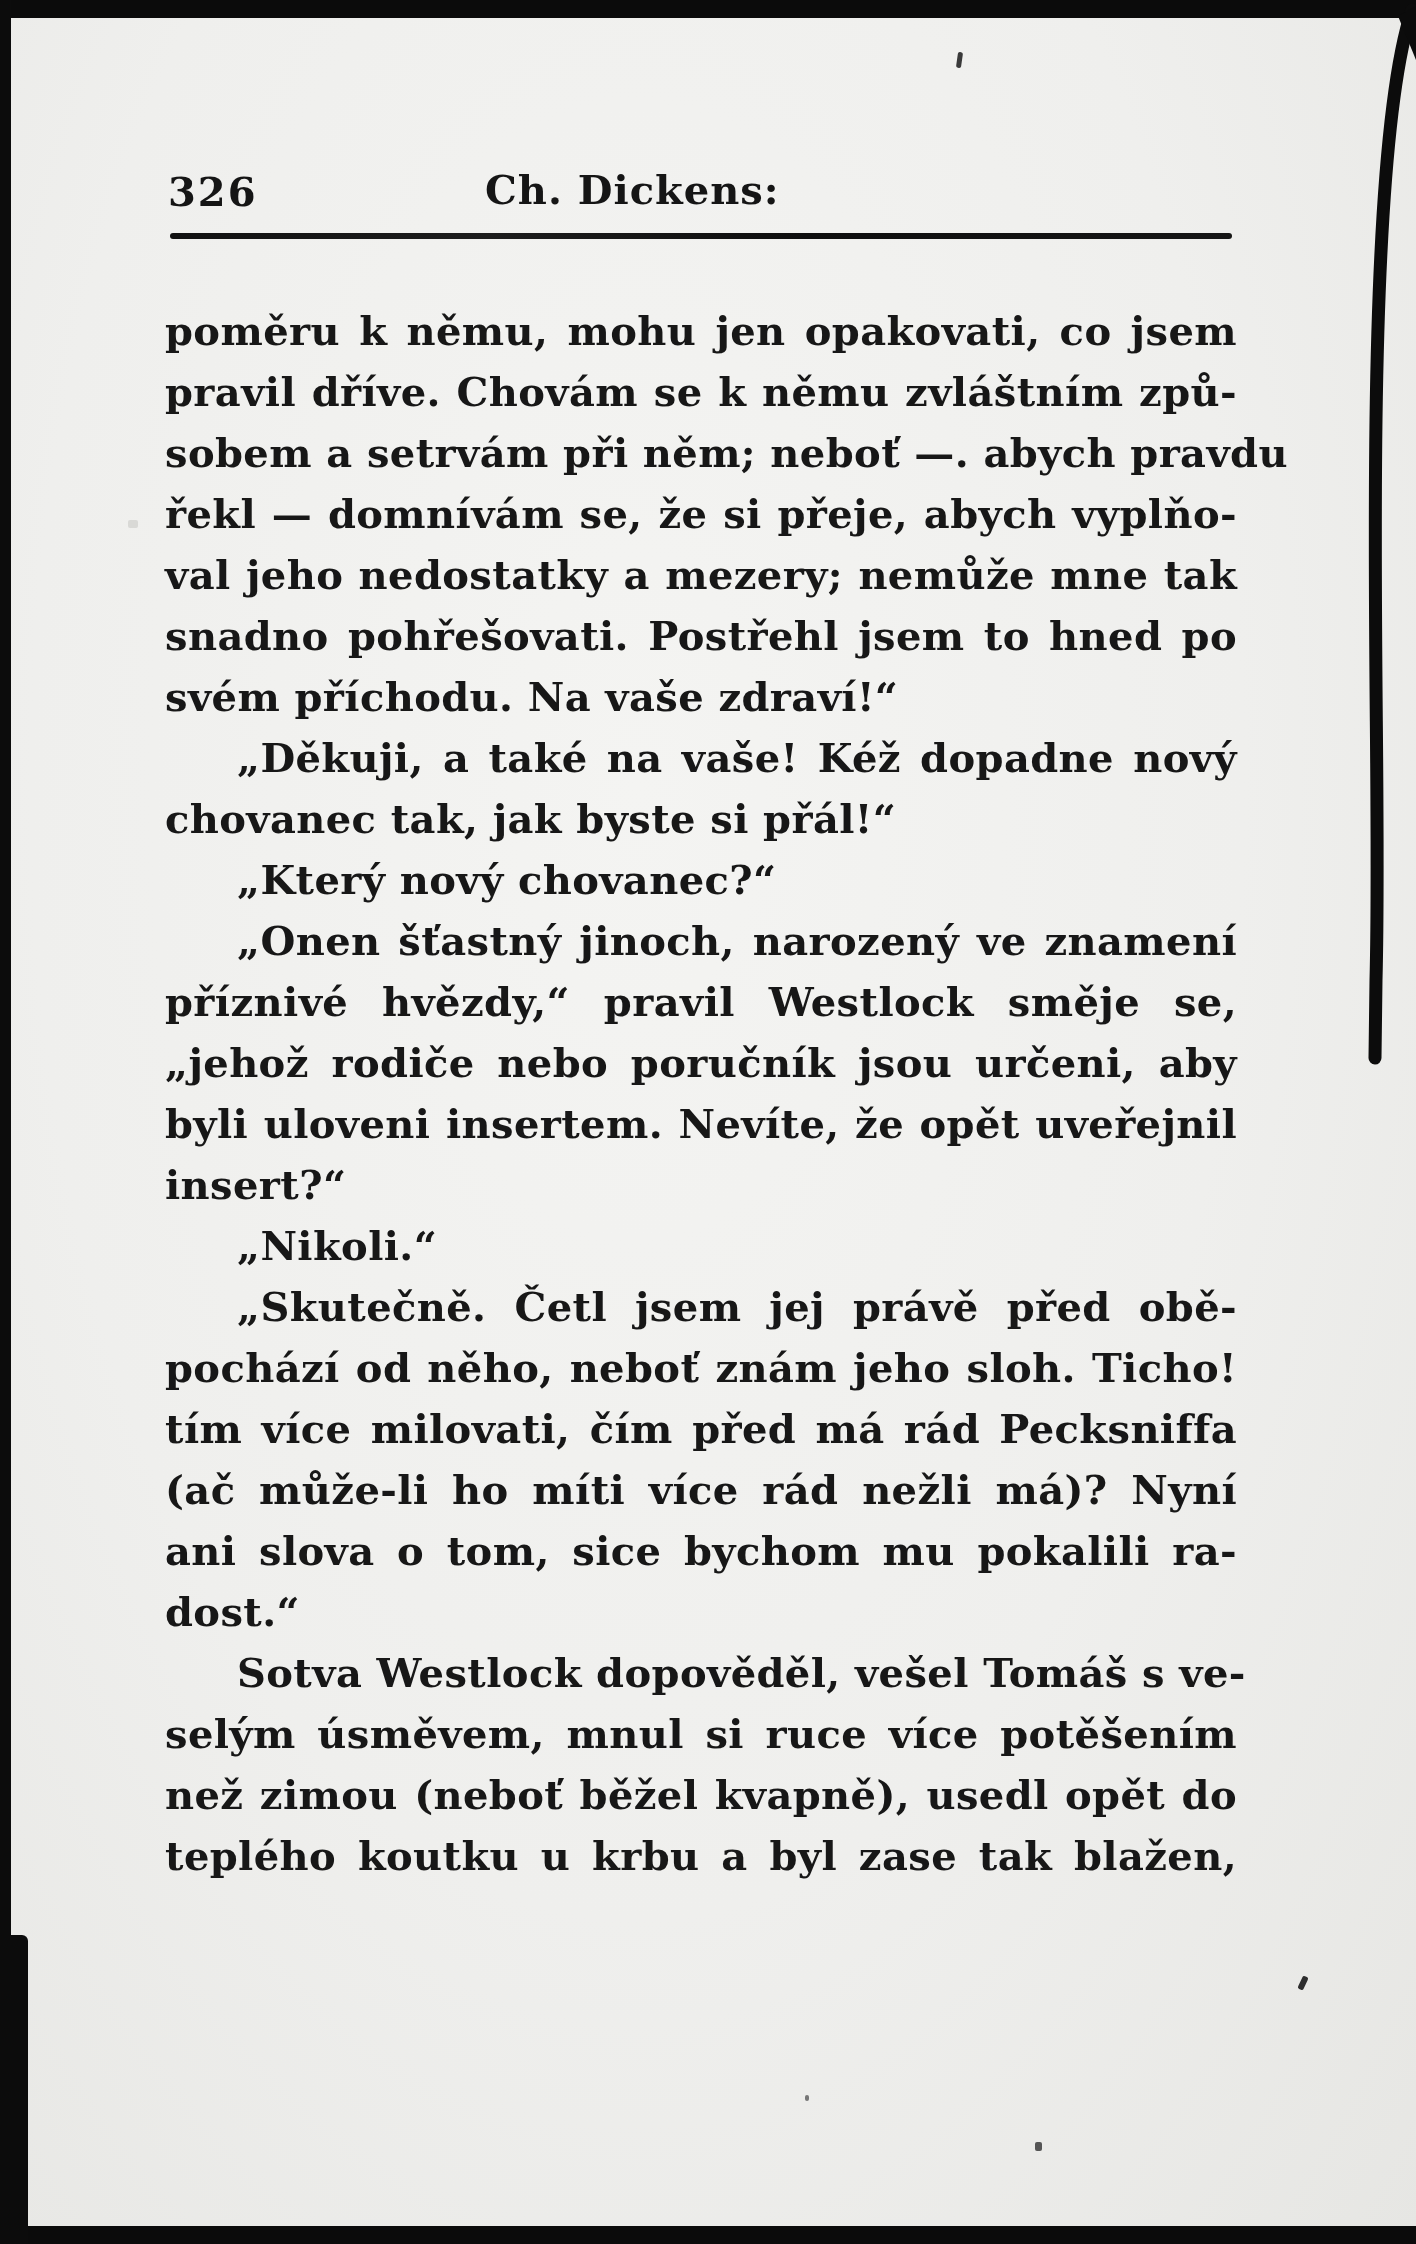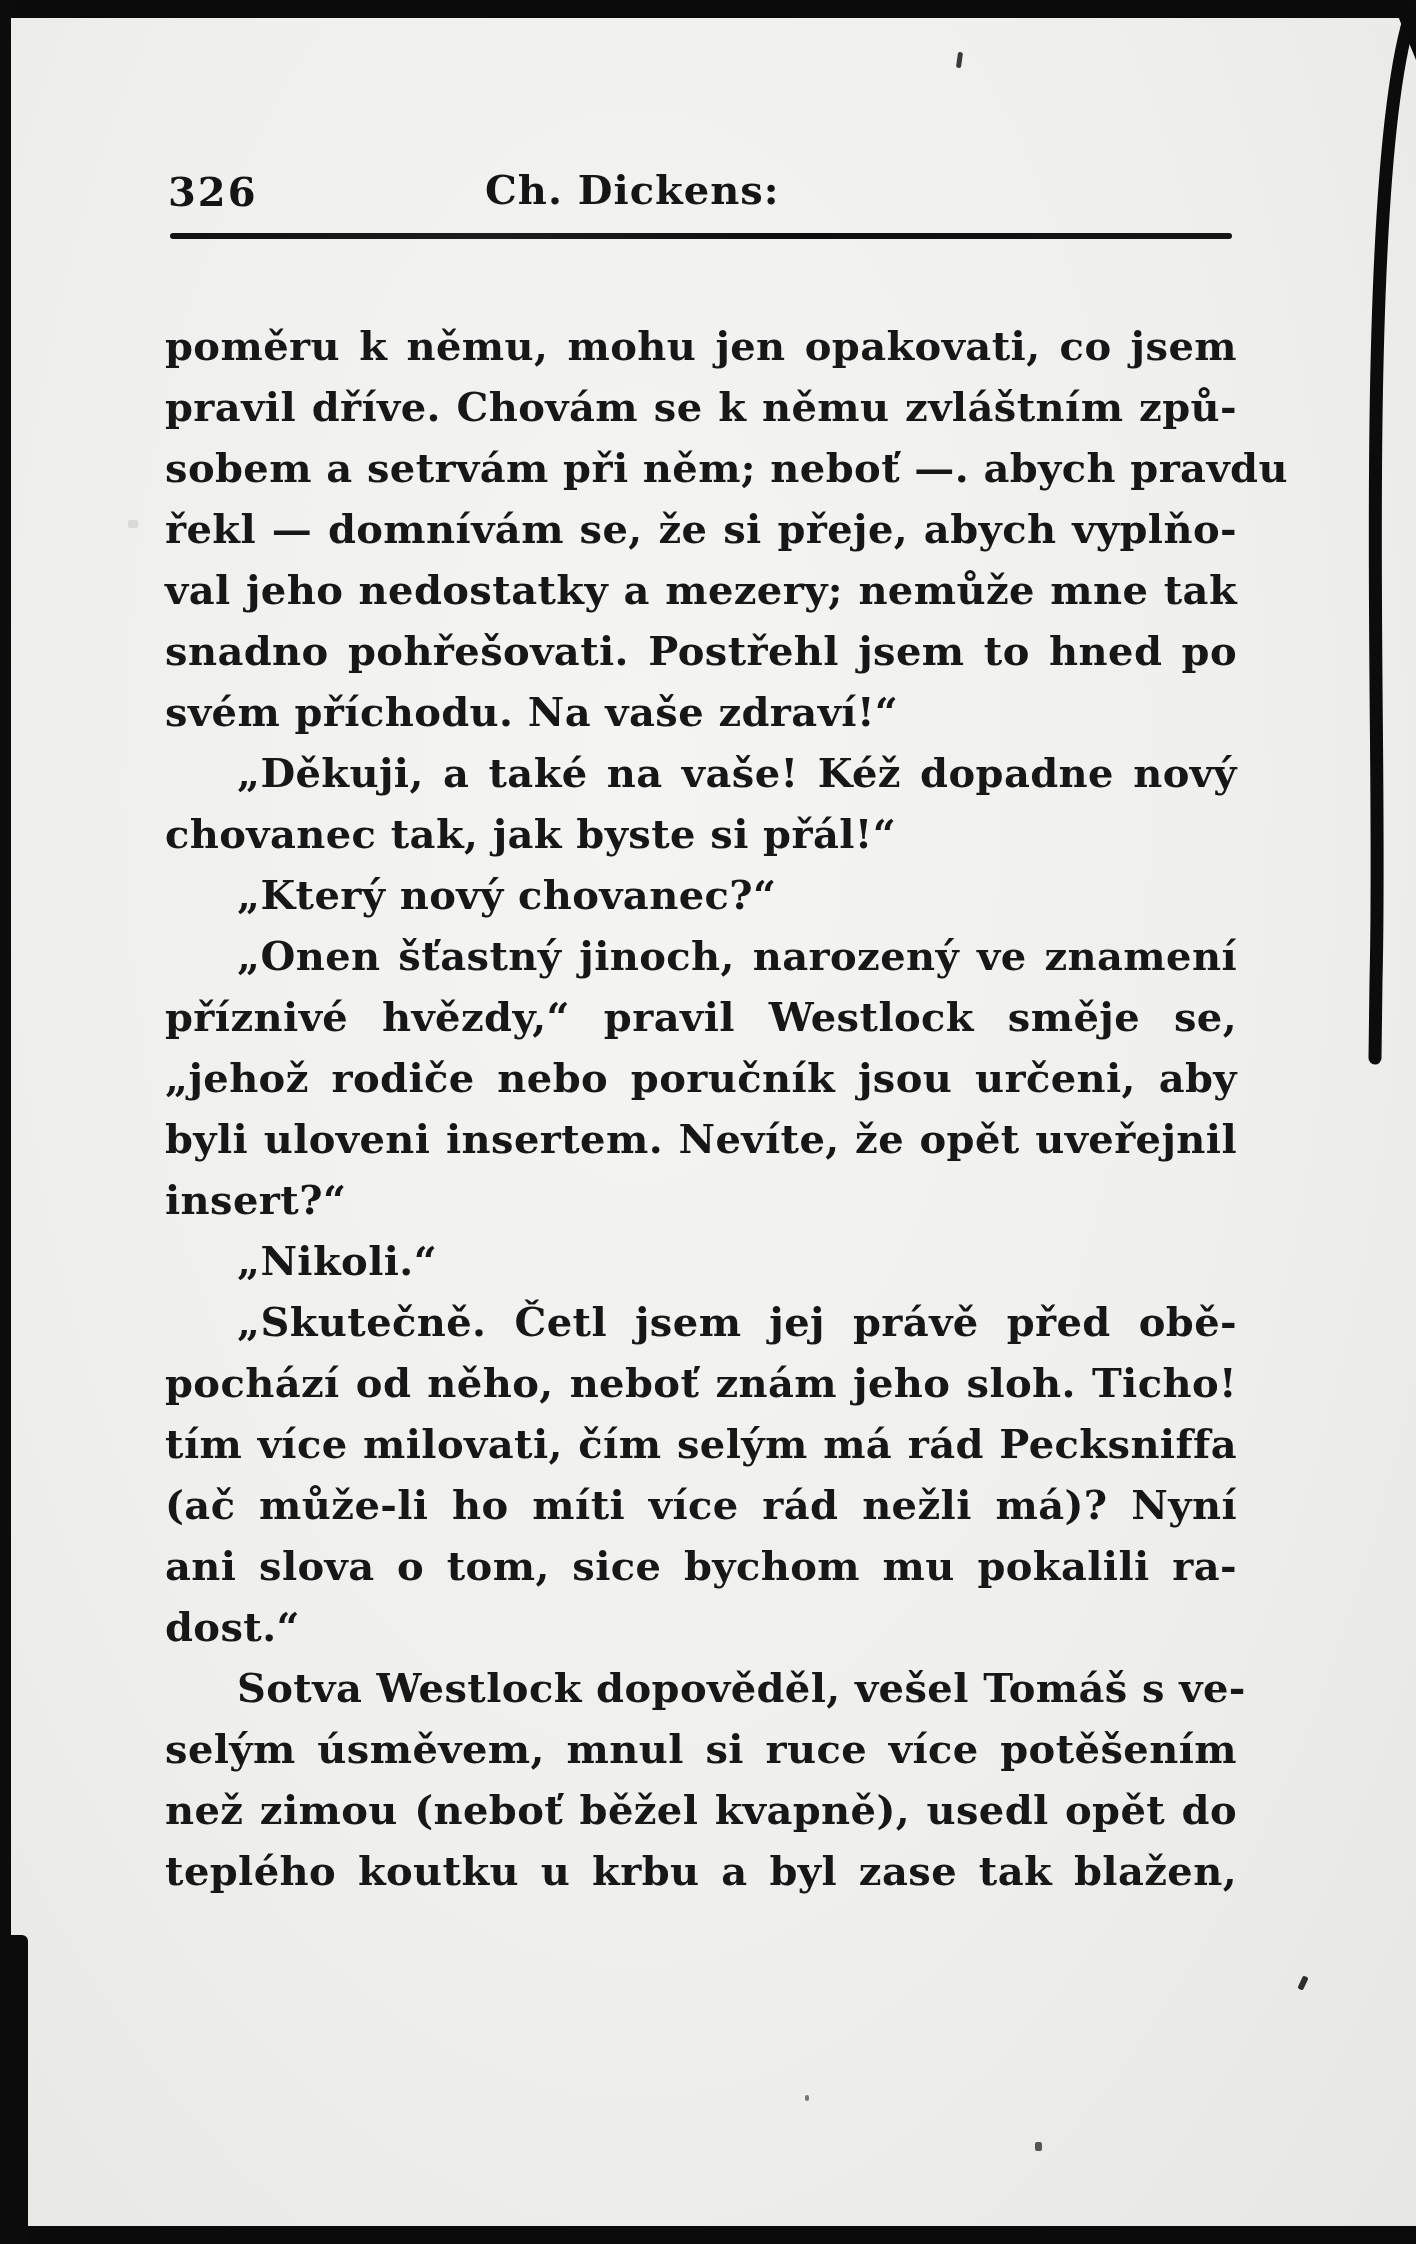--- a/index.html
+++ b/index.html
@@ -33,21 +33,20 @@
   .header-rule{
     position:absolute;left:170px;top:233px;width:1062px;height:6px;
     background:linear-gradient(90deg,#111 0%,#1d1d1d 30%,#0e0e0e 60%,#161616 100%);
     border-radius:3px;
   }
   
   .text-block{
     position:absolute;left:165px;top:300px;width:1072px;
     font-size:40px;font-weight:700;color:#171717;
     letter-spacing:0.4px;
-    margin-top:15px;
   }
   .line{
     height:61px;line-height:61px;white-space:nowrap;
     text-align:justify;text-align-last:justify;
   }
   .line.last{text-align-last:left;white-space:normal;}
   .line.indent{text-indent:72px;}
   
   .speck{position:absolute;background:#3a3a3a;border-radius:2px;}
   .speck1{left:957px;top:52px;width:5px;height:16px;transform:rotate(8deg);}
@@ -77,21 +76,21 @@
       <div class="line last">chovanec tak, jak byste si přál!“</div>
       <div class="line indent last">„Který nový chovanec?“</div>
       <div class="line indent">„Onen šťastný jinoch, narozený ve znamení</div>
       <div class="line">příznivé hvězdy,“ pravil Westlock směje se,</div>
       <div class="line">„jehož rodiče nebo poručník jsou určeni, aby</div>
       <div class="line">byli uloveni insertem. Nevíte, že opět uveřejnil</div>
       <div class="line last">insert?“</div>
       <div class="line indent last">„Nikoli.“</div>
       <div class="line indent">„Skutečně. Četl jsem jej právě před obě-</div>
       <div class="line">pochází od něho, neboť znám jeho sloh. Ticho!</div>
-      <div class="line">tím více milovati, čím selým má rád Pecksniffa</div>
+      <div class="line">tím více milovati, čím před má rád Pecksniffa</div>
       <div class="line">(ač může-li ho míti více rád nežli má)? Nyní</div>
       <div class="line">ani slova o tom, sice bychom mu pokalili ra-</div>
       <div class="line last">dost.“</div>
       <div class="line indent">Sotva Westlock dopověděl, vešel Tomáš s ve-</div>
       <div class="line">selým úsměvem, mnul si ruce více potěšením</div>
       <div class="line">než zimou (neboť běžel kvapně), usedl opět do</div>
       <div class="line">teplého koutku u krbu a byl zase tak blažen,</div>
     </div>
 
   <div class="bar-top"></div>

